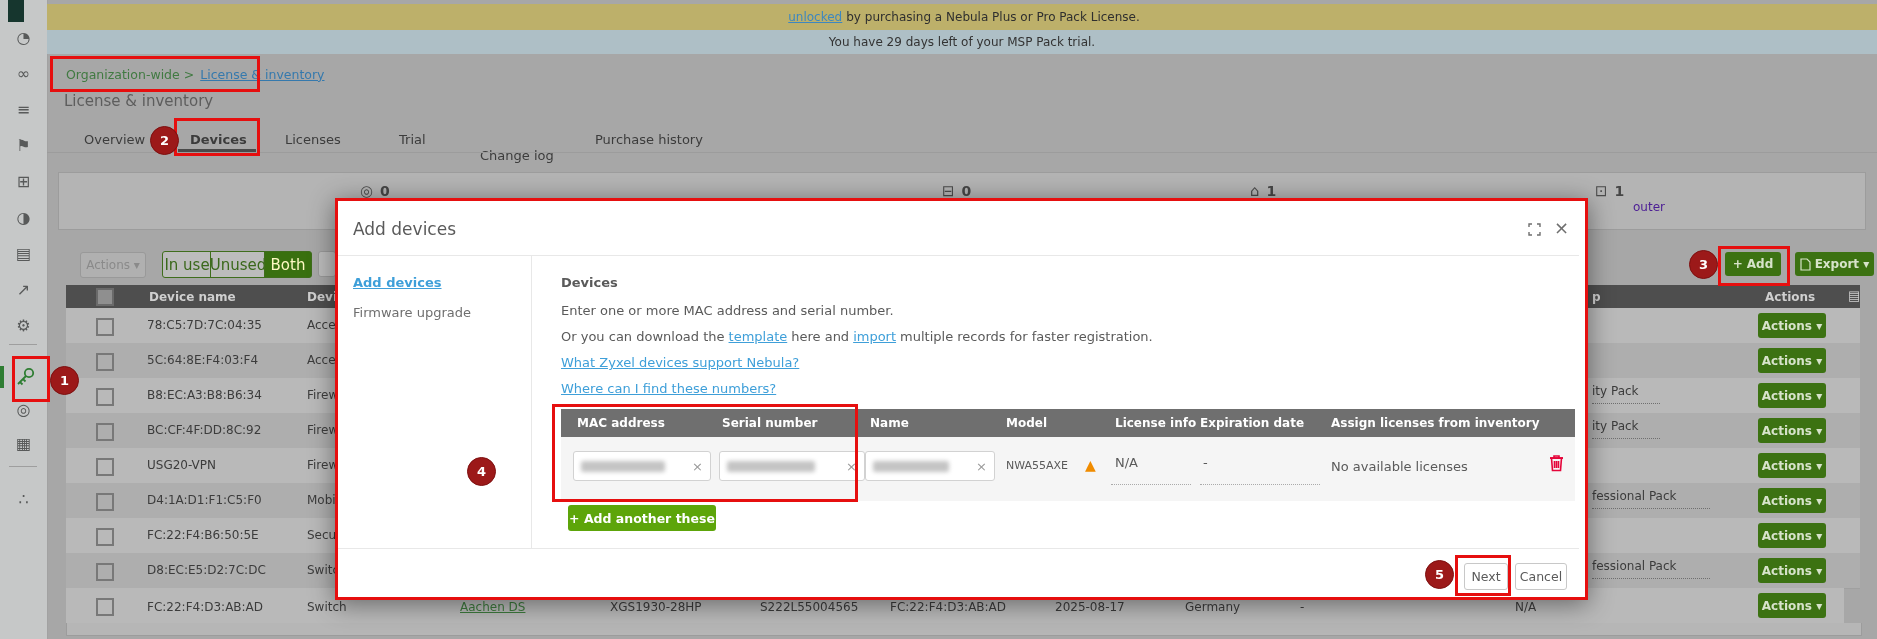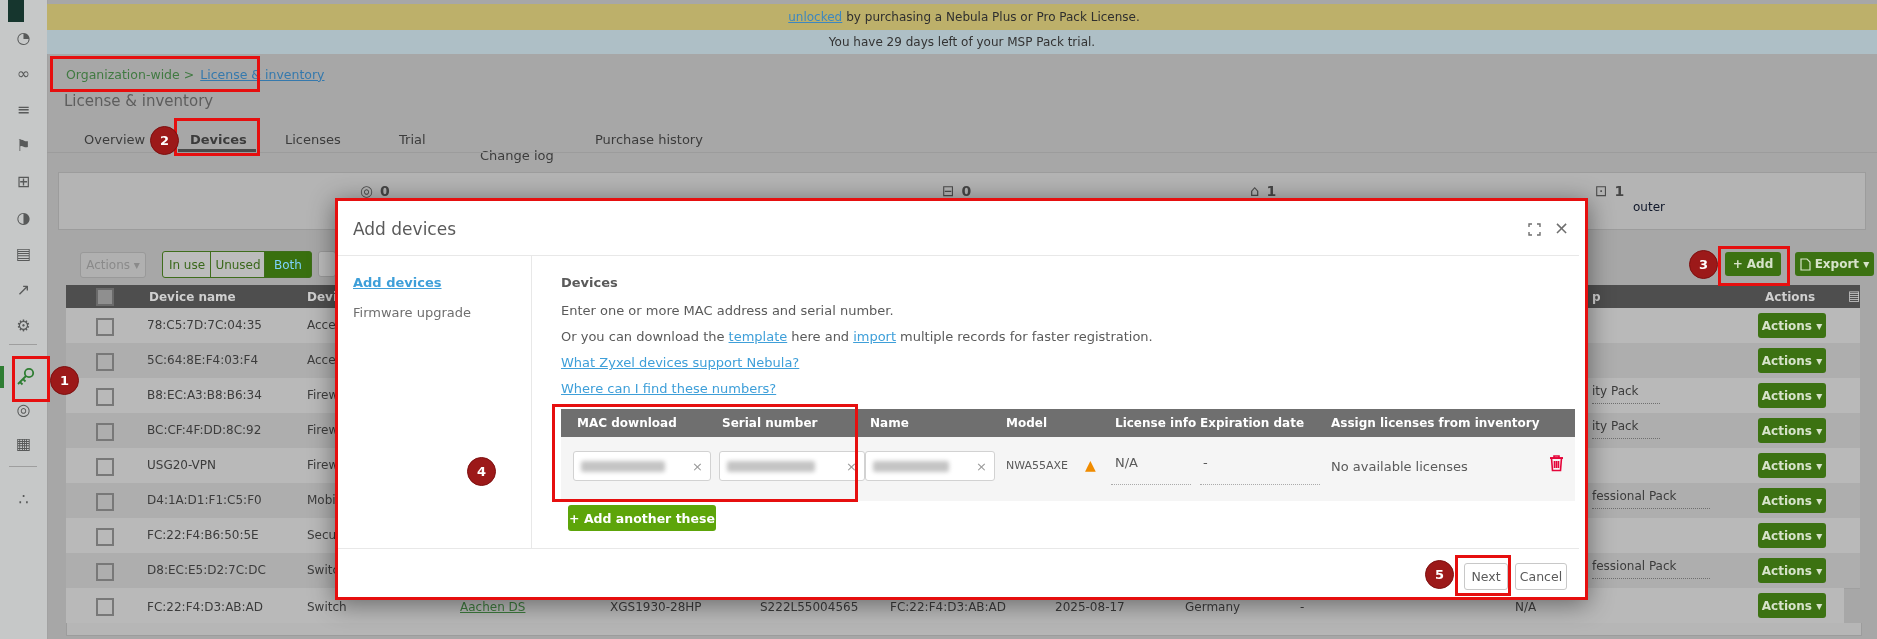--- a/index.html
+++ b/index.html
@@ -18,24 +18,24 @@
   .banner2{left:47px;top:30px;width:1830px;height:24px;background:#aebfc6;color:#333;font-size:12px;}
   .blink{color:#3d87c0;text-decoration:underline;margin:0 4px;}
   .crumb-org{color:#417a42;font-size:12.5px;}
   .crumb-link{color:#3579ad;text-decoration:underline;font-size:12.5px;margin-left:6px;}
   .ptitle{font-size:15px;color:#5d5d5d;}
   .tab{font-size:13px;color:#3c3c3c;}
   .tab-underline{background:#4a4a4a;height:3px;}
   .card{background:#b4b4b4;border:1px solid #9c9c9c;}
   .statnum{font-size:14px;font-weight:bold;color:#464646;margin-left:7px;}
   .staticon{font-size:15px;color:#4c4c4c;}
-  .statfrag{font-size:12px;color:#0f172a;}
+  .statfrag{font-size:12px;color:#4c1d95;}
   .btn-dis{background:#b0b0b0;border:1px solid #999;border-radius:3px;color:#8a8a8a;font-size:12px;}
-  .tgl{border:1px solid #3f6d1c;font-size:12px;color:#3a681b;background:#bcbcbc;}
-  .tgl.on{background:#39700f;color:#7dd3fc;}
+  .tgl{border:1px solid #3f6d1c;font-size:15px;color:#3a681b;background:#bcbcbc;}
+  .tgl.on{background:#39700f;color:#fef9c3;}
   .gbtn{background:#3c7212;border-radius:3px;color:#d7e3ca;font-size:12px;font-weight:bold;}
   .thead{background:#4e4e4e;color:#cfcfcf;font-size:12px;font-weight:bold;}
   .trow{font-size:12px;color:#3c3c3c;border-bottom:1px solid #a0a0a0;}
   .r-odd{background:#b9b9b9;} .r-even{background:#aeaeae;}
   .cbox{width:14px;height:14px;border:2px solid #787878;background:transparent;}
   .dotted{border-bottom:1px dotted #6f6f6f;height:1px;}
   .glink{color:#3c7a3c;text-decoration:underline;}
   
   .modal{left:335px;top:198px;width:1247px;height:396px;background:#fff;border:3px solid #e60f0f;
          box-shadow:0 4px 24px rgba(0,0,0,.45);z-index:50;}
@@ -255,21 +255,21 @@
       <span>Or you can download the</span>
       <span class="mlink" style="margin:0 4px;">template</span>
       <span>here and</span>
       <span class="mlink" style="margin:0 4px;">import</span>
       <span>multiple records for faster registration.</span>
     </div>
     <div class="ab mlink" style="left:223px;top:154px;">What Zyxel devices support Nebula?</div>
     <div class="ab mlink" style="left:223px;top:180px;">Where can I find these numbers?</div>
 
     <div class="ab mth" style="left:223px;top:208px;width:1014px;height:28px;"></div>
-    <span class="ab mth" style="left:239px;top:215px;background:none;">MAC download</span>
+    <span class="ab mth" style="left:239px;top:215px;background:none;">MAC address</span>
     <span class="ab mth" style="left:384px;top:215px;background:none;">Serial number</span>
     <span class="ab mth" style="left:532px;top:215px;background:none;">Name</span>
     <span class="ab mth" style="left:668px;top:215px;background:none;">Model</span>
     <span class="ab mth" style="left:777px;top:215px;background:none;">License info</span>
     <span class="ab mth" style="left:862px;top:215px;background:none;">Expiration date</span>
     <span class="ab mth" style="left:993px;top:215px;background:none;">Assign licenses from inventory</span>
 
     <div class="ab mrow" style="left:223px;top:236px;width:1014px;height:64px;"></div>
     <div class="ab minput" style="left:235px;top:250px;width:122px;height:28px;">
       <div class="redact" style="width:84px;"></div>

